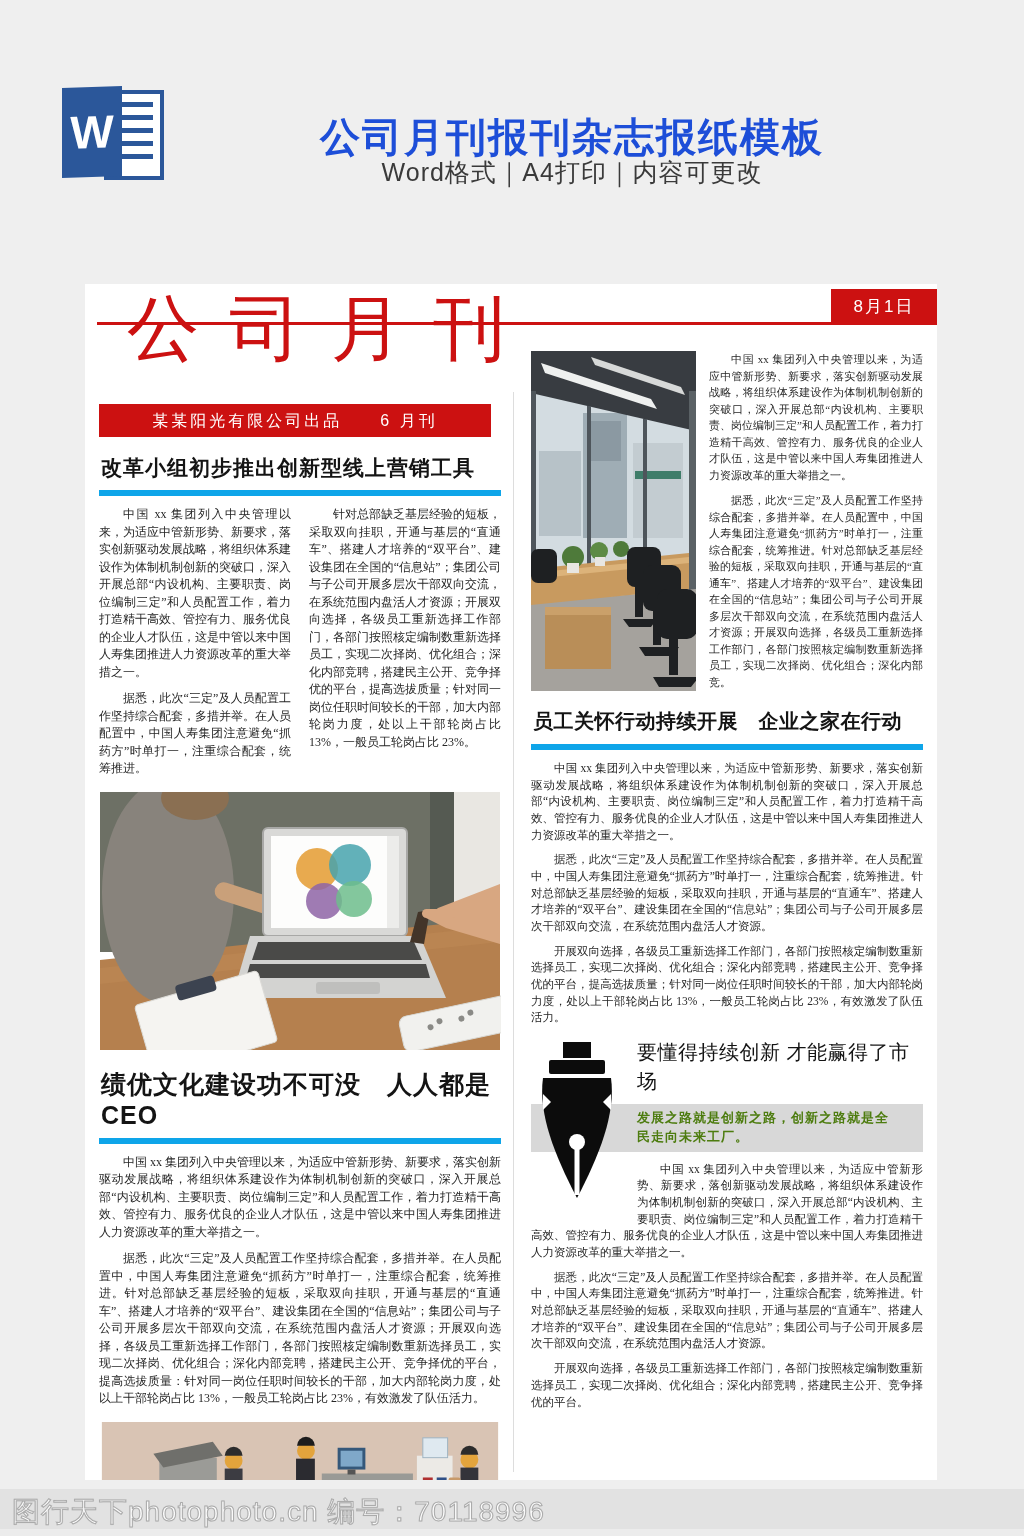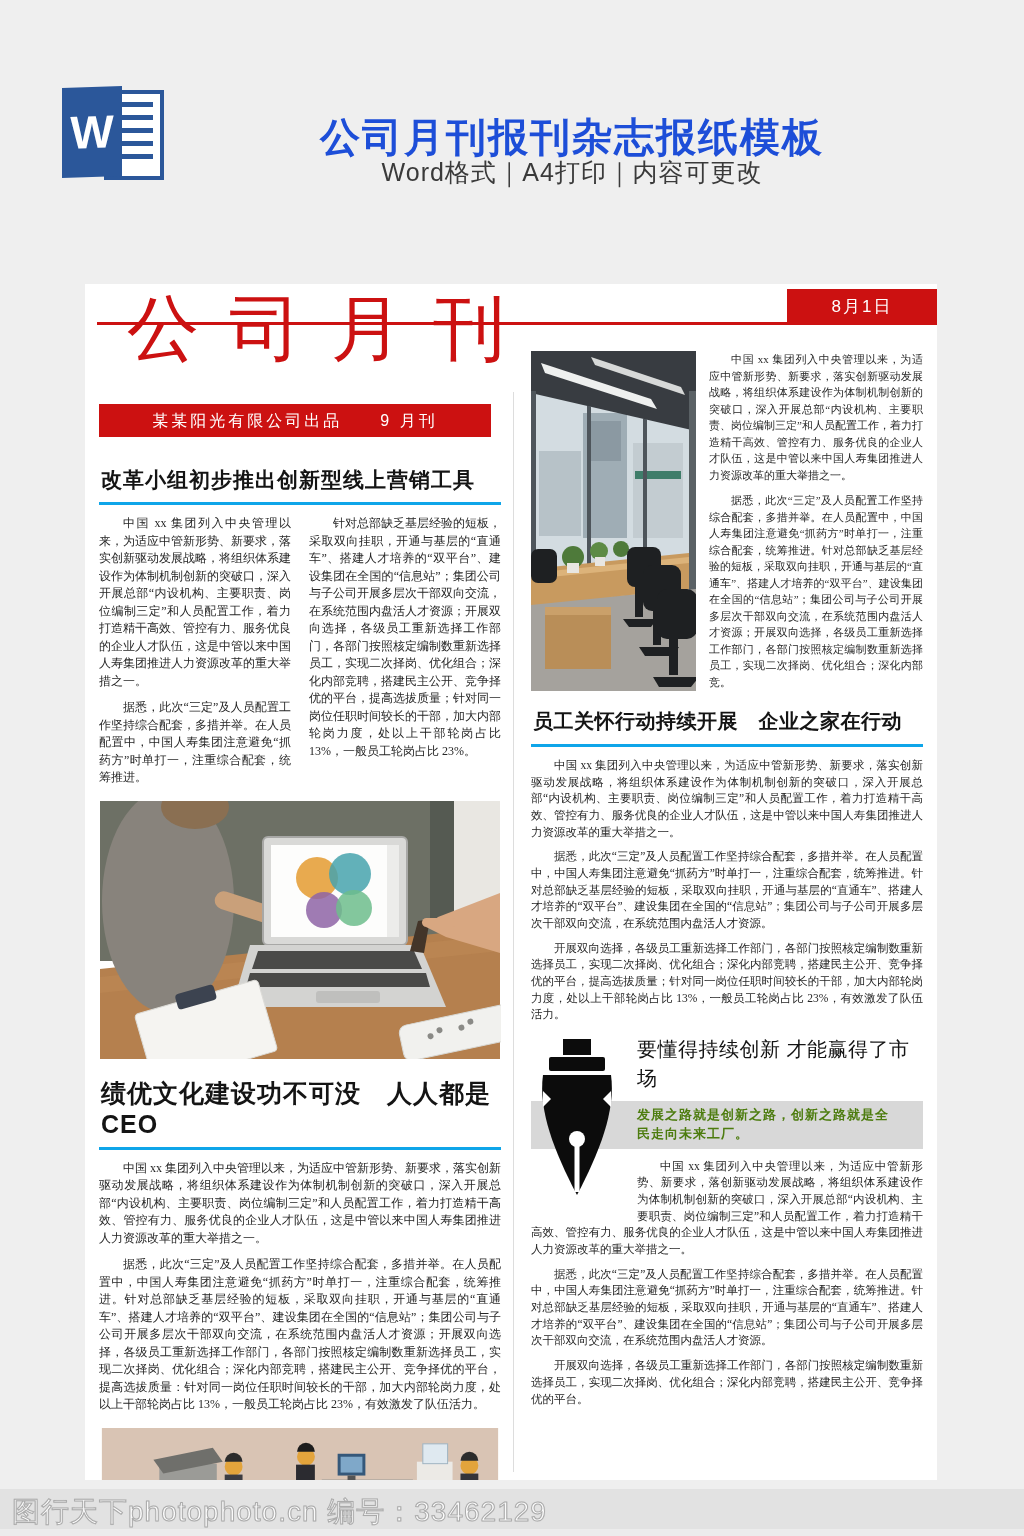--- a/index.html
+++ b/index.html
@@ -16,31 +16,31 @@
   .wi-line{position:absolute;left:7px;right:7px;height:5px;background:#2b579a;}
   .wi-cover{position:absolute;left:0;top:1px;width:60px;height:90px;background:#2b579a;transform:skewY(-2deg);
     display:flex;align-items:center;justify-content:center;
     color:#fff;font-family:"Liberation Sans",sans-serif;font-weight:bold;font-size:46px;}
   .banner-title{position:absolute;left:120px;right:0;top:110px;text-align:center;
     font-family:Liberation Serif, serif;font-weight:bold;font-size:40px;color:#1d4ed8;letter-spacing:2px;}
   .banner-sub{position:absolute;left:120px;right:0;top:156px;text-align:center;
     font-family:"Liberation Sans",sans-serif;font-size:25px;color:#3a3a3a;letter-spacing:1px;}
   
   .paper{position:absolute;left:85px;top:284px;width:852px;height:1196px;background:#ffffff;overflow:hidden;}
-  .date-badge{position:absolute;right:0;top:5px;width:150px;height:35px;background:#cc1111;
+  .date-badge{position:absolute;right:0;top:5px;width:106px;height:35px;background:#cc1111;
     color:#fff;font-family:"Liberation Sans",sans-serif;font-size:17px;line-height:35px;text-align:center;letter-spacing:2px;}
   .mast-line{position:absolute;left:12px;right:0;top:38px;height:3px;background:#cc1111;}
   .masthead{position:absolute;left:42px;top:6px;font-size:72px;line-height:1.1;color:#cc1111;
     font-family:"Liberation Serif",serif;letter-spacing:30px;white-space:nowrap;}
   .issue-bar{position:absolute;left:14px;top:120px;width:392px;height:33px;background:#cc1111;
     color:#fff;font-family:"Liberation Sans",sans-serif;font-size:16px;line-height:33px;text-align:center;letter-spacing:3px;}
   .divider{position:absolute;left:428px;top:108px;width:1px;height:1080px;background:#dddddd;}
   
   .headline{font-family:"Liberation Sans",sans-serif;font-weight:bold;font-size:21px;color:#141414;
-    letter-spacing:1px;border-bottom:3px solid #0ea5e9;padding:2px 0 8px 2px;margin:12px 0 10px 0;}
+    letter-spacing:1px;border-bottom:6px solid #0ea5e9;padding:2px 0 8px 2px;margin:0 0 10px 0;}
   .body-txt p{margin:0;text-indent:2em;text-align:justify;color:#262626;}
   .body-txt p + p{margin-top:9px;}
   
   .col-left{position:absolute;left:14px;top:168px;width:402px;}
   .twocol{display:flex;gap:18px;font-size:12px;line-height:1.46;}
   .twocol > div{flex:1;}
   .photo{display:block;}
   .photo1{width:402px;height:258px;margin-top:14px;}
   .headline2{margin-top:16px;font-size:25px;}
   .art2-txt{font-size:12px;line-height:1.46;margin-top:2px;}
@@ -88,21 +88,21 @@
   </div>
   <div class="banner-title">公司月刊报刊杂志报纸模板</div>
   <div class="banner-sub">Word格式｜A4打印｜内容可更改</div>
 </div>
 
 <div class="paper">
 
   <div class="date-badge">8月1日</div>
   <div class="mast-line"></div>
   <div class="masthead">公司月刊</div>
-  <div class="issue-bar">某某阳光有限公司出品　　9 月刊</div>
+  <div class="issue-bar">某某阳光有限公司出品　　6 月刊</div>
   <div class="divider"></div>
 
   <div class="col-left">
     <div class="headline">改革小组初步推出创新型线上营销工具</div>
 
     <div class="twocol body-txt">
       <div>
         <p>中国 xx 集团列入中央管理以来，为适应中管新形势、新要求，落实创新驱动发展战略，将组织体系建设作为体制机制创新的突破口，深入开展总部“内设机构、主要职责、岗位编制三定”和人员配置工作，着力打造精干高效、管控有力、服务优良的企业人才队伍，这是中管以来中国人寿集团推进人力资源改革的重大举措之一。</p>
         <p>据悉，此次“三定”及人员配置工作坚持综合配套，多措并举。在人员配置中，中国人寿集团注意避免“抓药方”时单打一，注重综合配套，统筹推进。</p>
       </div>
@@ -259,15 +259,15 @@
       <div class="body-txt art4-txt">
         <p>中国 xx 集团列入中央管理以来，为适应中管新形势、新要求，落创新驱动发展战略，将组织体系建设作为体制机制创新的突破口，深入开展总部“内设机构、主要职责、岗位编制三定”和人员配置工作，着力打造精干高效、管控有力、服务优良的企业人才队伍，这是中管以来中国人寿集团推进人力资源改革的重大举措之一。</p>
         <p>据悉，此次“三定”及人员配置工作坚持综合配套，多措并举。在人员配置中，中国人寿集团注意避免“抓药方”时单打一，注重综合配套，统筹推进。针对总部缺乏基层经验的短板，采取双向挂职，开通与基层的“直通车”、搭建人才培养的“双平台”、建设集团在全国的“信息站”；集团公司与子公司开展多层次干部双向交流，在系统范围内盘活人才资源。</p>
         <p>开展双向选择，各级员工重新选择工作部门，各部门按照核定编制数重新选择员工，实现二次择岗、优化组合；深化内部竞聘，搭建民主公开、竞争择优的平台。</p>
       </div>
     </div>
   </div>
 </div>
 
 <div class="footer">
-  <div class="watermark">图行天下photophoto.cn 编号：33462129</div>
+  <div class="watermark">图行天下photophoto.cn 编号：70118996</div>
 </div>
 <div class="footer-pad"></div>
 
 </body></html>

